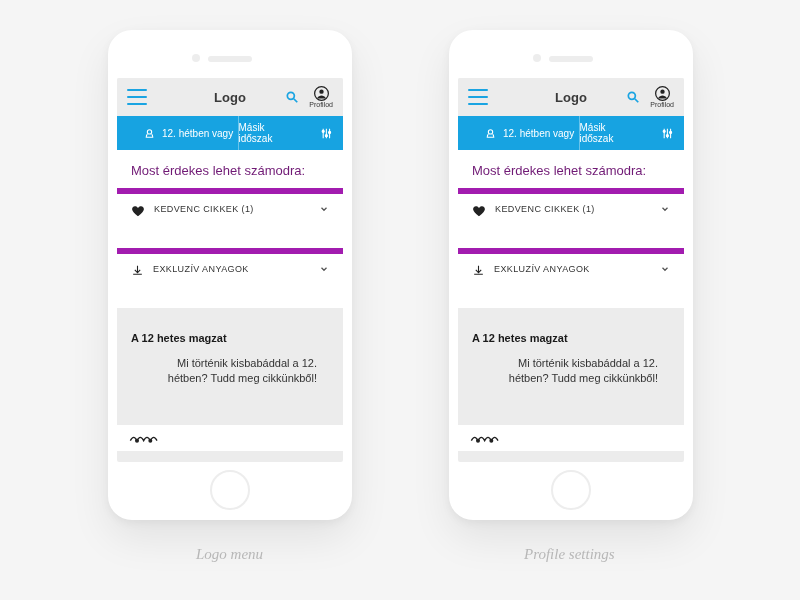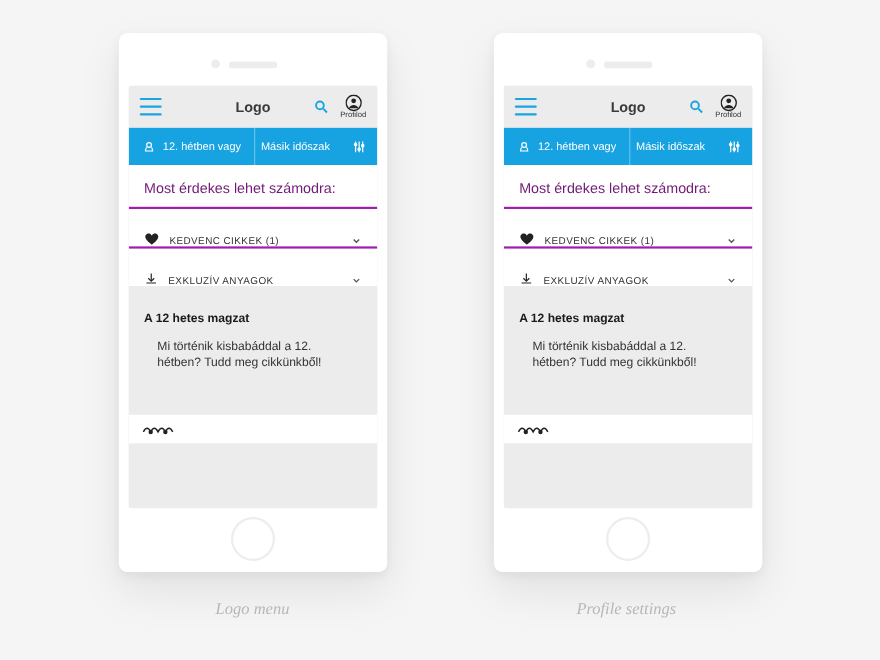--- a/index.html
+++ b/index.html
@@ -1,17 +1,17 @@
 <!DOCTYPE html>
 <html><head>
 <meta charset="utf-8">
 <style>
   html,body{margin:0;padding:0;width:800px;height:600px;background:#f5f5f5;font-family:"Helvetica Neue",Arial,sans-serif;-webkit-font-smoothing:antialiased;}
   .stage{position:relative;width:800px;height:600px;}
-  .phone{position:absolute;width:244px;height:490px;background:#fff;border-radius:8px;box-shadow:0 18px 40px rgba(0,0,0,.08),0 3px 10px rgba(0,0,0,.05);}
+  .phone{position:absolute;width:244px;height:490px;background:#fff;border-radius:24px;box-shadow:0 18px 40px rgba(0,0,0,.08),0 3px 10px rgba(0,0,0,.05);}
   .phone-inner{position:absolute;left:9px;right:9px;top:48px;bottom:58px;border-radius:2px;overflow:hidden;background:#ececec;}
   .speaker{position:absolute;top:26px;left:50%;transform:translateX(-50%);width:44px;height:6px;background:#ededed;border-radius:4px;}
   .camera{position:absolute;top:24px;left:50%;transform:translateX(-50%) translateX(-34px);width:8px;height:8px;border-radius:50%;background:#ededed;}
   .home{position:absolute;bottom:10px;left:50%;transform:translateX(-50%);width:40px;height:40px;border-radius:50%;background:#fff;border:2px solid #ededed;box-sizing:border-box;}
   .caption{position:absolute;font-family:Georgia,"Times New Roman",serif;font-style:italic;color:#b7b7b7;font-size:15px;white-space:nowrap;}
 
   
   .topbar{height:38px;background:#ececec;display:flex;align-items:center;justify-content:space-between;padding:0 10px;box-sizing:border-box;position:relative;}
   .hamb{width:20px;height:16px;display:flex;flex-direction:column;justify-content:space-between;}
   .hamb span{display:block;height:2px;background:#1aa4e2;border-radius:2px;}
@@ -20,39 +20,39 @@
   .search{width:14px;height:14px;}
   .profile{display:flex;flex-direction:column;align-items:center;gap:0;}
   .profile-label{font-size:7px;color:#333;line-height:1;}
   .avatar{width:15px;height:15px;}
 
   .halo{position:absolute;width:36px;height:36px;border-radius:50%;border:1px solid #e6e6e6;background:radial-gradient(circle,#f4f4f4 0%,#ececec 70%);}
   .halo.left{top:48px;left:12px;}
   .halo.right{top:48px;right:12px;}
 
   .bluebar{height:34px;background:#17a3e1;display:flex;align-items:center;color:#fff;font-size:10px;}
-  .bluebar .left{flex:1;display:flex;align-items:center;gap:6px;padding-left:12px;}
+  .bluebar .left{flex:1;display:flex;align-items:center;gap:6px;padding-left:26px;}
   .bluebar .divider{width:1px;height:100%;background:rgba(255,255,255,.35);}
   .bluebar .right{flex:1;display:flex;align-items:center;justify-content:flex-end;gap:20px;padding-right:10px;}
   .hand-icon{width:13px;height:13px;}
   .sliders-icon{width:13px;height:13px;}
 
   .section-title{font-size:13px;color:#701a75;padding:13px 14px 10px;background:#fff;}
-  .acc{background:#fff;display:flex;align-items:flex-end;height:34px;padding:0 14px;border-top:2px solid #a21caf;font-size:9px;letter-spacing:.4px;color:#333;text-transform:uppercase;}
+  .acc{background:#fff;display:flex;align-items:flex-start;height:34px;padding:10px 14px;border-top:6px solid #a21caf;font-size:9px;letter-spacing:.4px;color:#333;text-transform:uppercase;}
   .acc:last-of-type{border-bottom:1px solid #eee;}
   .acc .label{flex:1;margin-left:9px;}
   .chev{width:10px;height:10px;}
   .heart{width:14px;height:14px;}
   .download{width:13px;height:13px;}
 
   .spacer{height:10px;background:#ececec;}
 
   .card{background:#ececec;padding:14px 14px 16px;}
   .card-title{font-size:11px;font-weight:700;color:#1a1a1a;margin:0 0 6px;}
-  .card-body{font-size:11px;line-height:1.4;color:#333;margin:12px;}
+  .card-body{font-size:11px;line-height:1.4;color:#333;margin:12px;text-align:right;}
 
   .wave{height:26px;background:#fff;display:flex;align-items:center;padding:0 12px;}
   .wave svg{width:40px;height:12px;}
 </style>
 </head>
 <body>
 
 <div class="stage">
 
   <div class="phone" style="left:108px;top:30px;">

